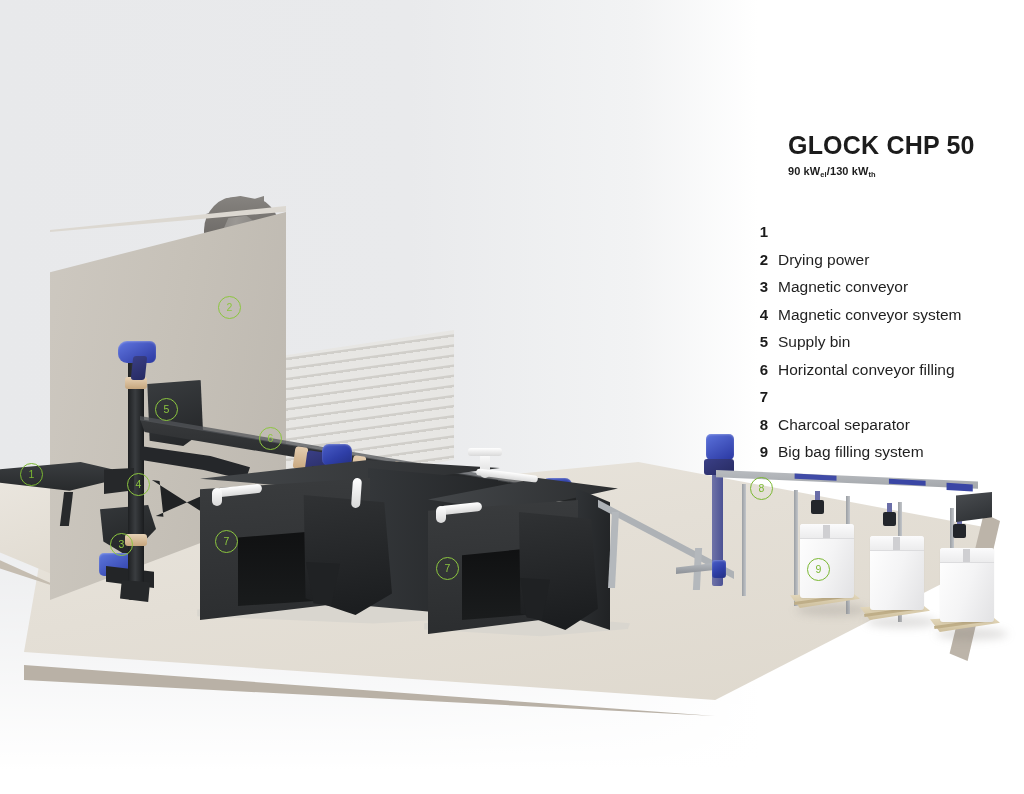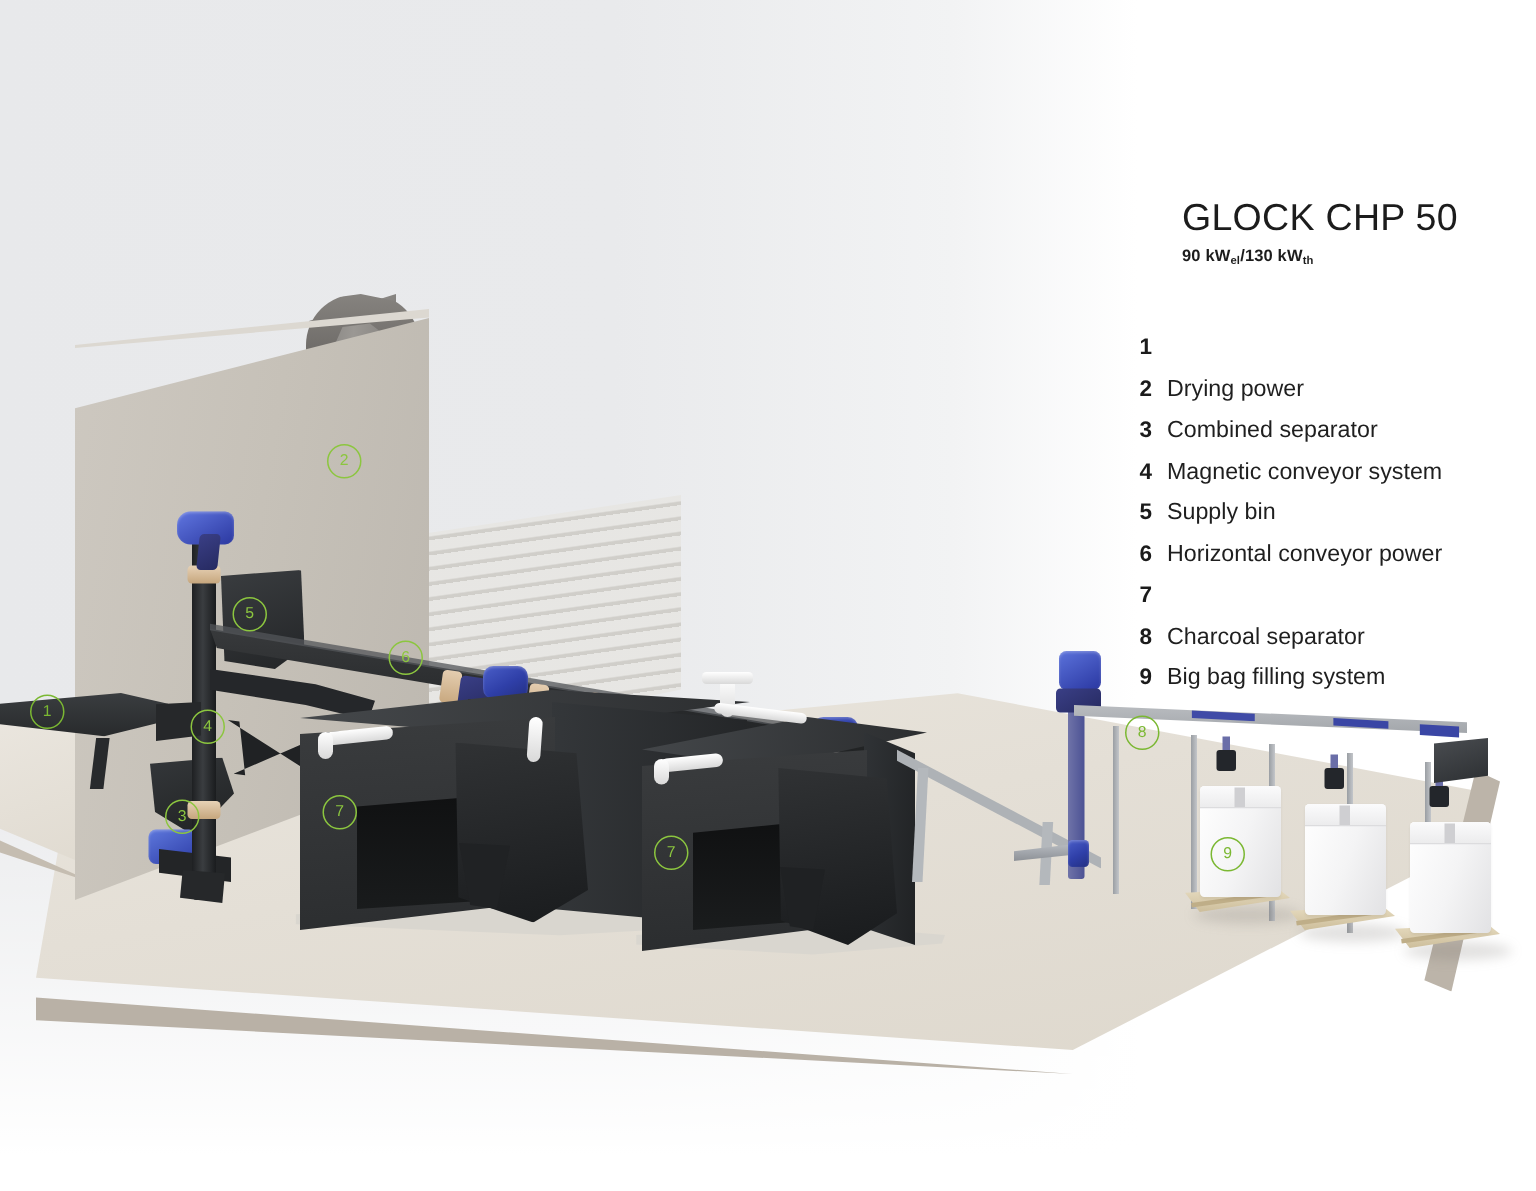--- a/index.html
+++ b/index.html
@@ -13,21 +13,21 @@
 
   
   .bgwash{position:absolute;inset:0;
     background:
       linear-gradient(to bottom, rgba(255,255,255,0) 60%, rgba(255,255,255,.55) 82%, #ffffff 97%),
       linear-gradient(to right, #e8e9eb 0%, #e9eaec 40%, #f2f3f4 62%, #ffffff 74%, #ffffff 100%);
   }
 
   
   #panel{position:absolute;left:742px;top:132px;width:282px;}
-  .title{font-size:25px;font-weight:normal;color:#1c1c1c;letter-spacing:.2px;
+  .title{font-size:25px;font-weight:bold;color:#1c1c1c;letter-spacing:.2px;
          margin:0 0 0 46px;line-height:1.05;}
   .subtitle{font-size:11px;font-weight:bold;color:#1c1c1c;margin:7px 0 0 46px;
             letter-spacing:.1px;}
   .subtitle sub{font-size:7.5px;font-weight:bold;vertical-align:baseline;position:relative;top:2px;}
   .legend{margin:46px 0 0 6px;}
   .lrow{display:flex;align-items:flex-start;margin-bottom:9.5px;}
   .lnum{width:20px;flex:0 0 20px;text-align:right;font-size:15px;font-weight:bold;color:#1b1b1b;line-height:18px;}
   .ltxt{margin-left:10px;font-size:15.5px;color:#1f1f1f;line-height:18px;white-space:nowrap;}
 
   
@@ -455,33 +455,33 @@
     <div class="legend">
       <div class="lrow">
         <div class="lnum">1</div>
       </div>
       <div class="lrow">
         <div class="lnum">2</div>
         <div class="ltxt">Drying power</div>
       </div>
       <div class="lrow">
         <div class="lnum">3</div>
-        <div class="ltxt">Combined separator</div>
+        <div class="ltxt">Magnetic conveyor</div>
       </div>
       <div class="lrow">
         <div class="lnum">4</div>
         <div class="ltxt">Magnetic conveyor system</div>
       </div>
       <div class="lrow">
         <div class="lnum">5</div>
         <div class="ltxt">Supply bin</div>
       </div>
       <div class="lrow">
         <div class="lnum">6</div>
-        <div class="ltxt">Horizontal conveyor power</div>
+        <div class="ltxt">Horizontal conveyor filling</div>
       </div>
       <div class="lrow">
         <div class="lnum">7</div>
       </div>
       <div class="lrow">
         <div class="lnum">8</div>
         <div class="ltxt">Charcoal separator</div>
       </div>
       <div class="lrow">
         <div class="lnum">9</div>

